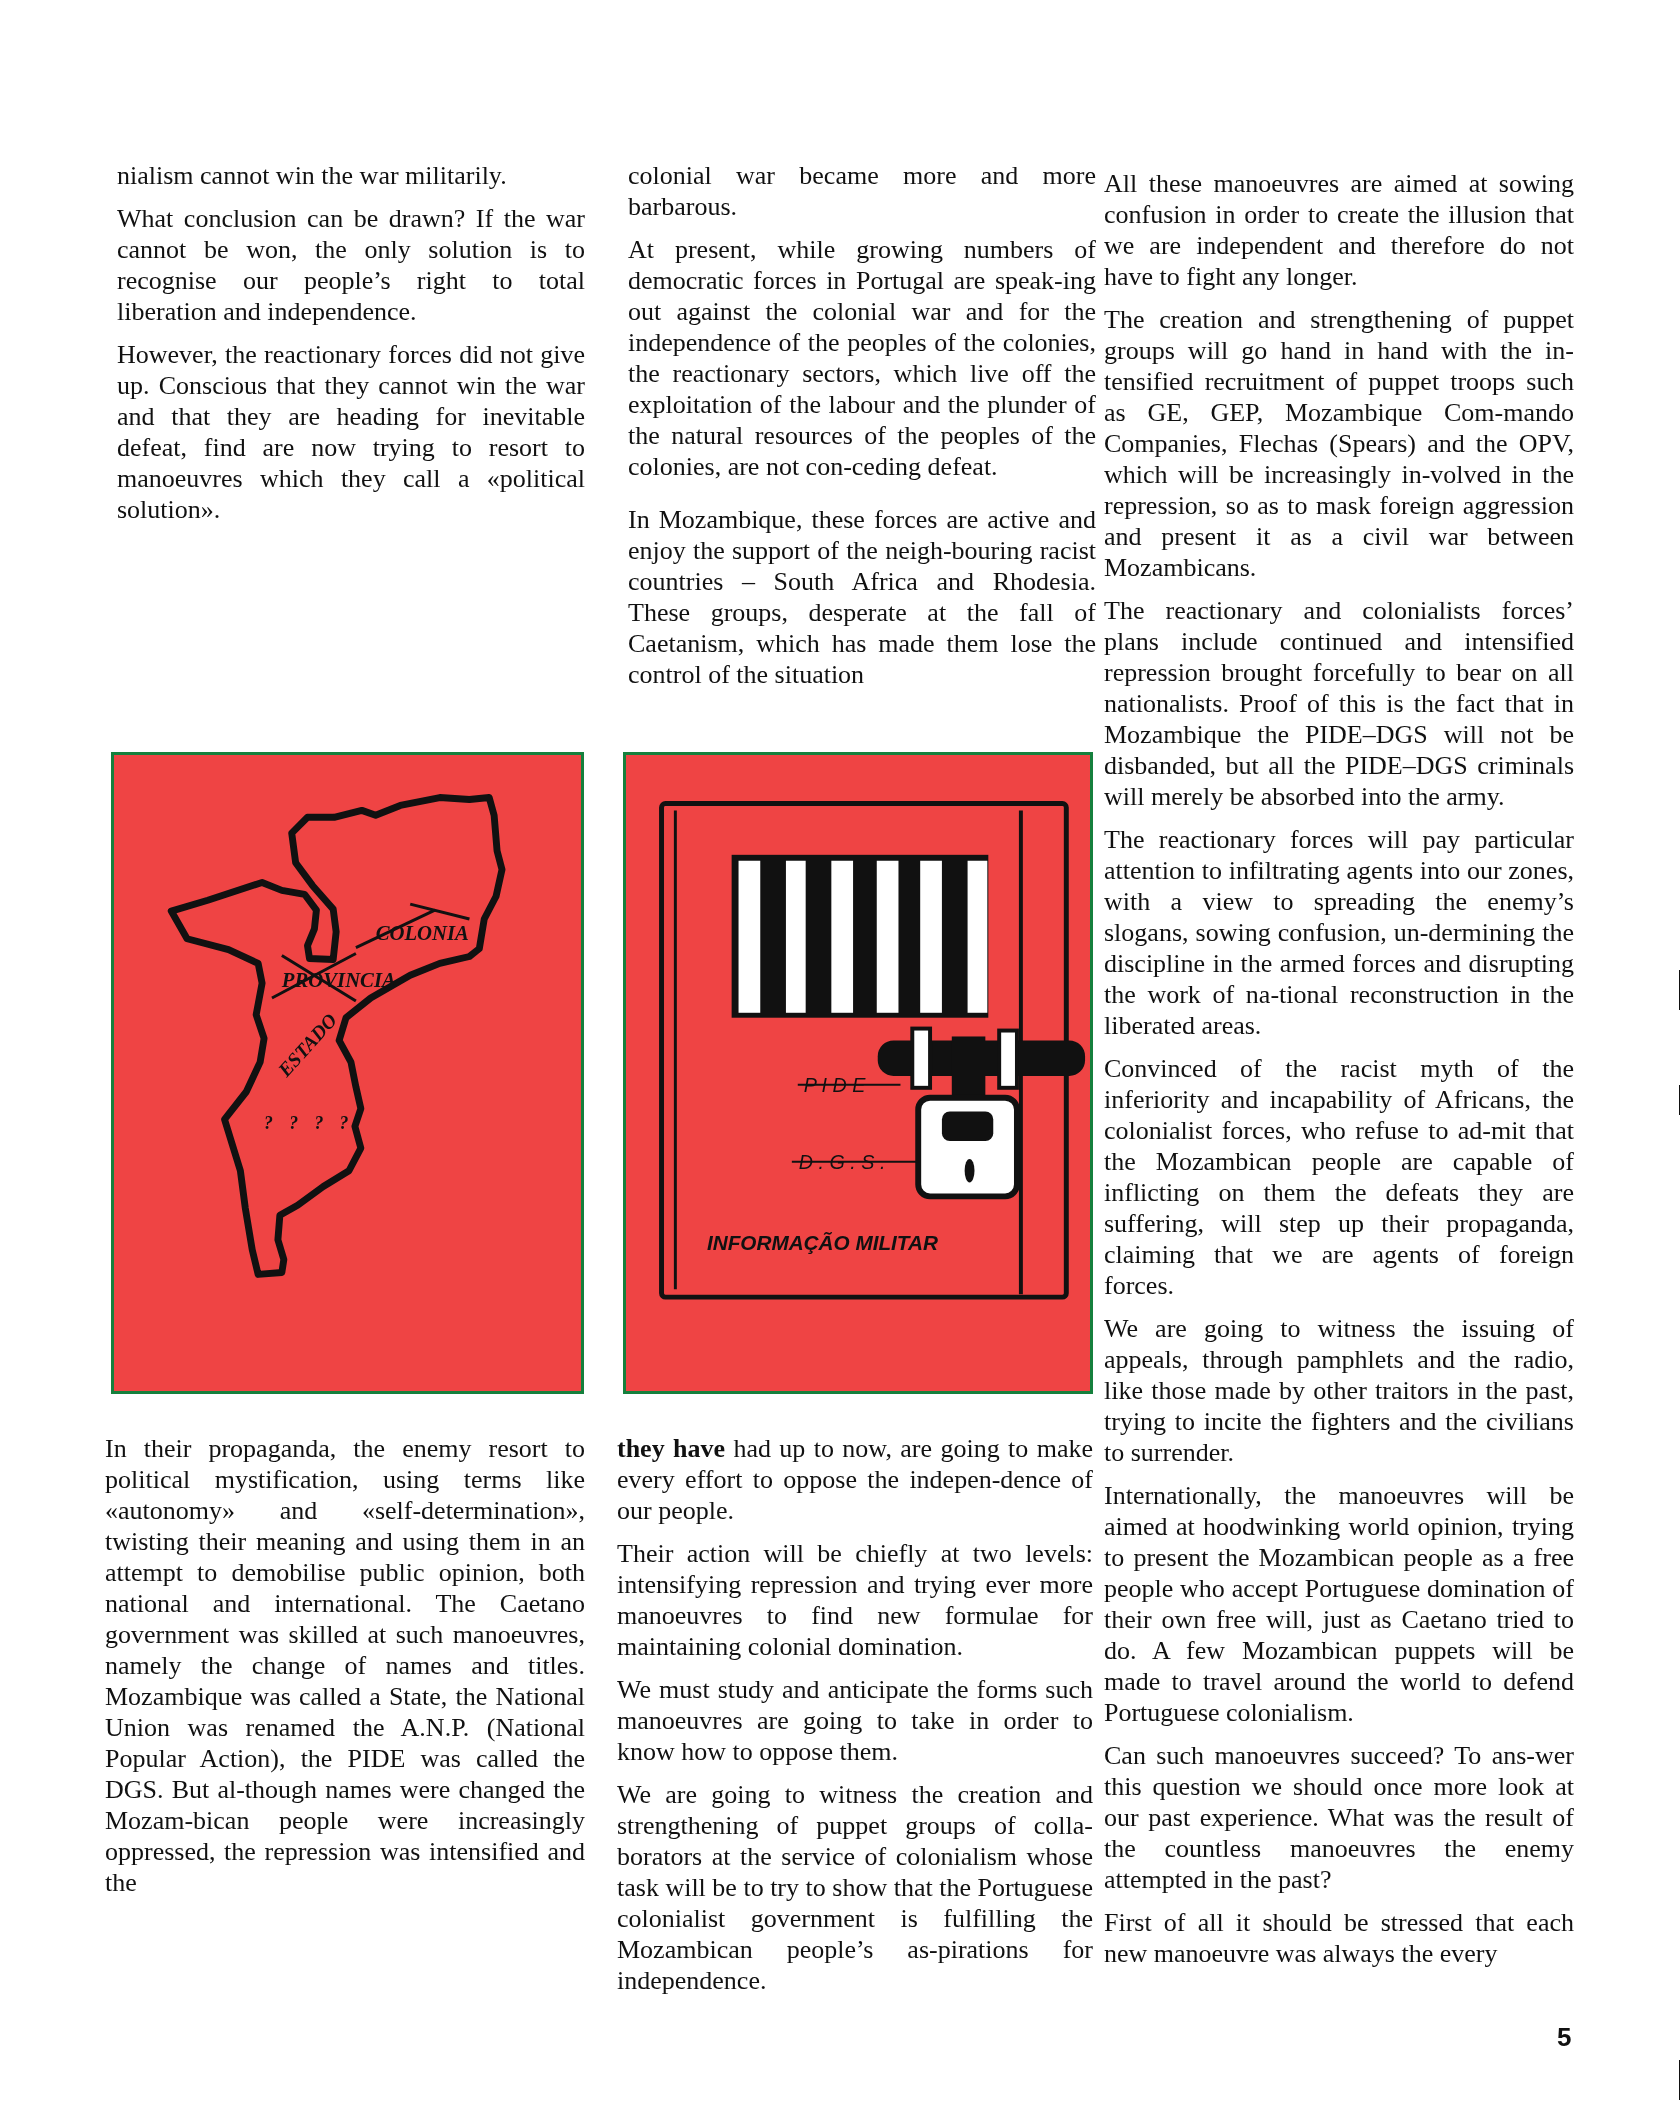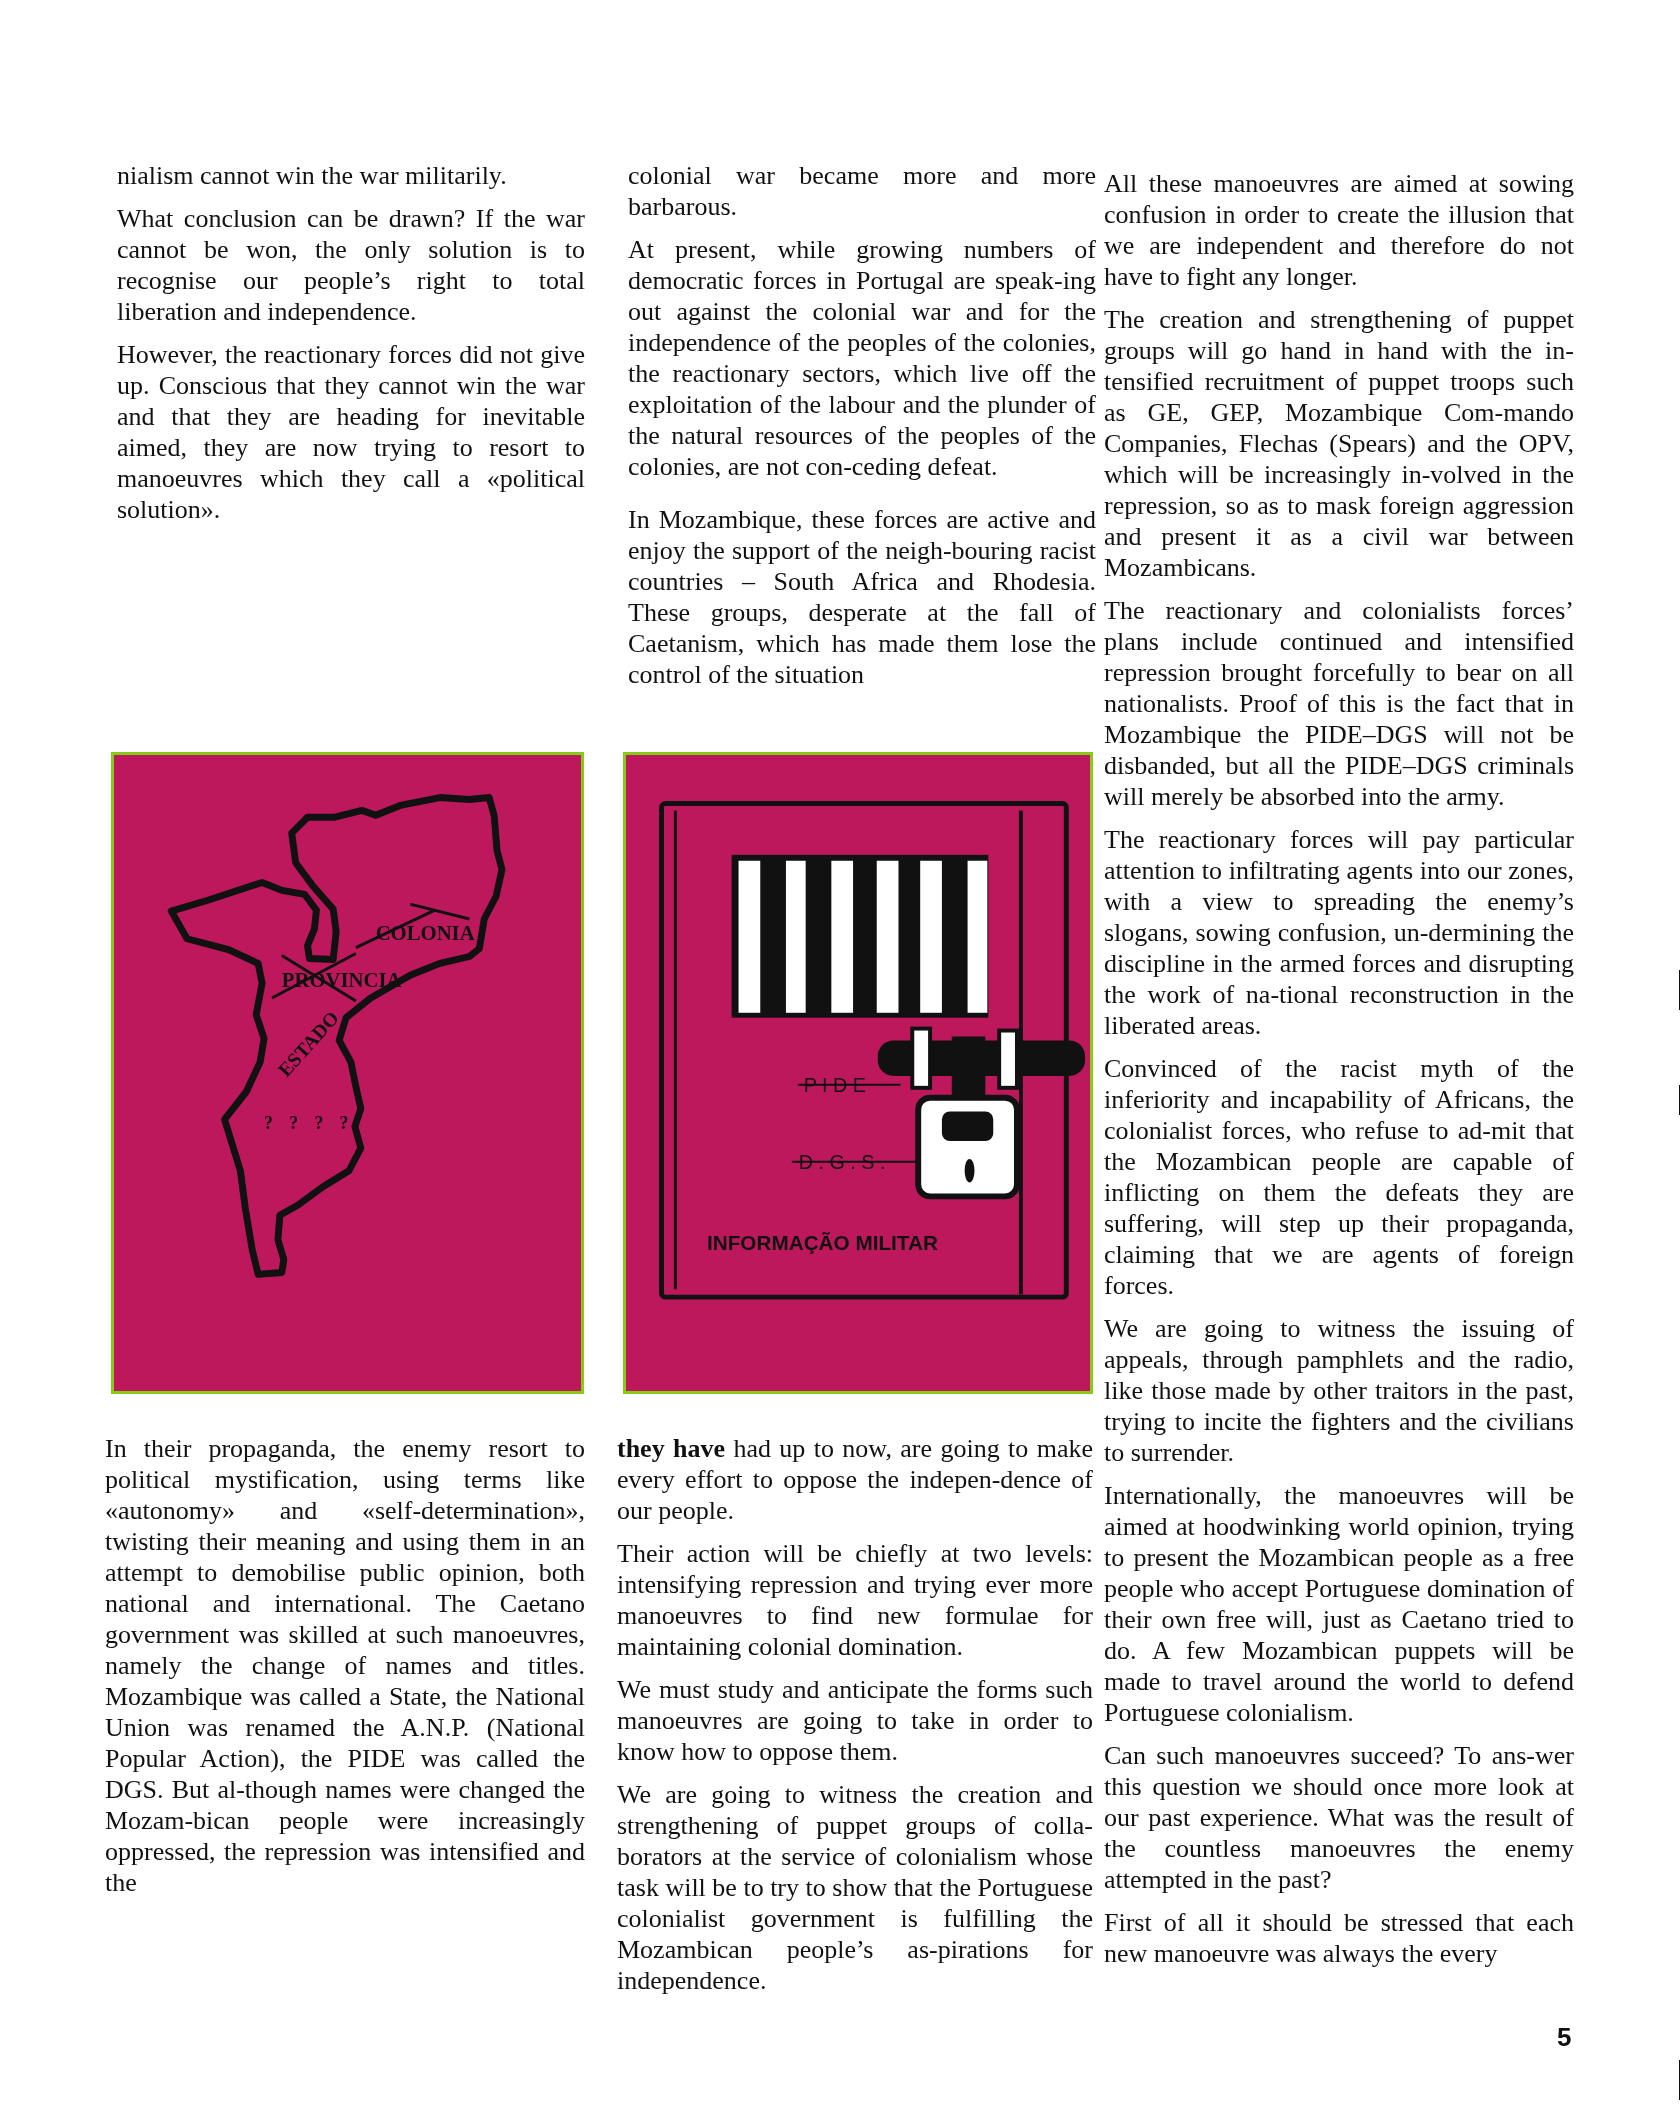--- a/index.html
+++ b/index.html
@@ -6,38 +6,38 @@
   body { width: 1680px; height: 2112px; position: relative; overflow: hidden;
          font-family: "Liberation Serif", "DejaVu Serif", serif; color: #111; }
   .col { position: absolute; width: 468px; font-size: 26px; line-height: 31px;
          text-align: justify; hyphens: manual; }
   .col p { margin: 0 0 12px 0; }
   #col1-top { left: 117px; top: 160px; }
   #col2-top { left: 628px; top: 160px; }
   #col3 { left: 1104px; top: 168px; width: 470px; font-family: Liberation Serif, serif; }
   #col1-bottom { left: 105px; top: 1433px; width: 480px; }
   #col2-bottom { left: 617px; top: 1433px; width: 476px; }
-  .figure { position: absolute; border: 3px solid #84cc16; box-sizing: border-box; background: #be185d; }
+  .figure { position: absolute; border: 3px solid #15803d; box-sizing: border-box; background: #ef4444; font-style: italic; }
   #fig-map { left: 111px; top: 752px; width: 473px; height: 642px; }
   #fig-file { left: 623px; top: 752px; width: 470px; height: 642px; }
   .figure svg { position: absolute; left: 0; top: 0; width: 100%; height: 100%; }
   .map-label { font-family: "Liberation Serif", serif; font-weight: bold; fill: #111; }
   .file-caption { font-family: "Liberation Sans", "DejaVu Sans", sans-serif; font-weight: bold; fill: #111; }
   #page-number { position: absolute; left: 1557px; top: 2022px; font-family: "Liberation Sans", sans-serif;
                  font-weight: bold; font-size: 26px; }
   .bold { font-weight: bold; }
   .scan-mark { position: absolute; background: #111; width: 2px; }
 </style>
 </head>
 <body>
 
 <div id="col1-top" class="col">
   <p>nialism cannot win the war militarily.</p>
   <p>What conclusion can be drawn?  If the war cannot be won, the only solution is to recognise our people’s right to total liberation and independence.</p>
-  <p>However, the reactionary forces did not give up.  Conscious that they cannot win the war and that they are heading for inevitable aimed, they are now trying to resort to  manoeuvres which they call a «political solution».</p>
+  <p>However, the reactionary forces did not give up.  Conscious that they cannot win the war and that they are heading for inevitable defeat, find are now trying to resort to  manoeuvres which they call a «political solution».</p>
 </div>
 
 <div id="col2-top" class="col">
   <p>colonial war became more and more barbarous.</p>
   <p style="margin-bottom:22px">At present, while growing numbers of democratic forces in Portugal are speak-ing out against the colonial war and for the independence of the peoples of the colonies, the reactionary sectors, which live off the exploitation of the labour and the plunder of the natural resources of the peoples of the colonies, are not con-ceding defeat.</p>
   <p>In Mozambique, these forces are active and enjoy the support of the neigh-bouring racist countries – South Africa and Rhodesia.  These groups, desperate at the fall of Caetanism, which has made them lose the control of the situation</p>
 </div>
 
 <div id="fig-map" class="figure">
   <svg viewBox="0 0 473 642">

